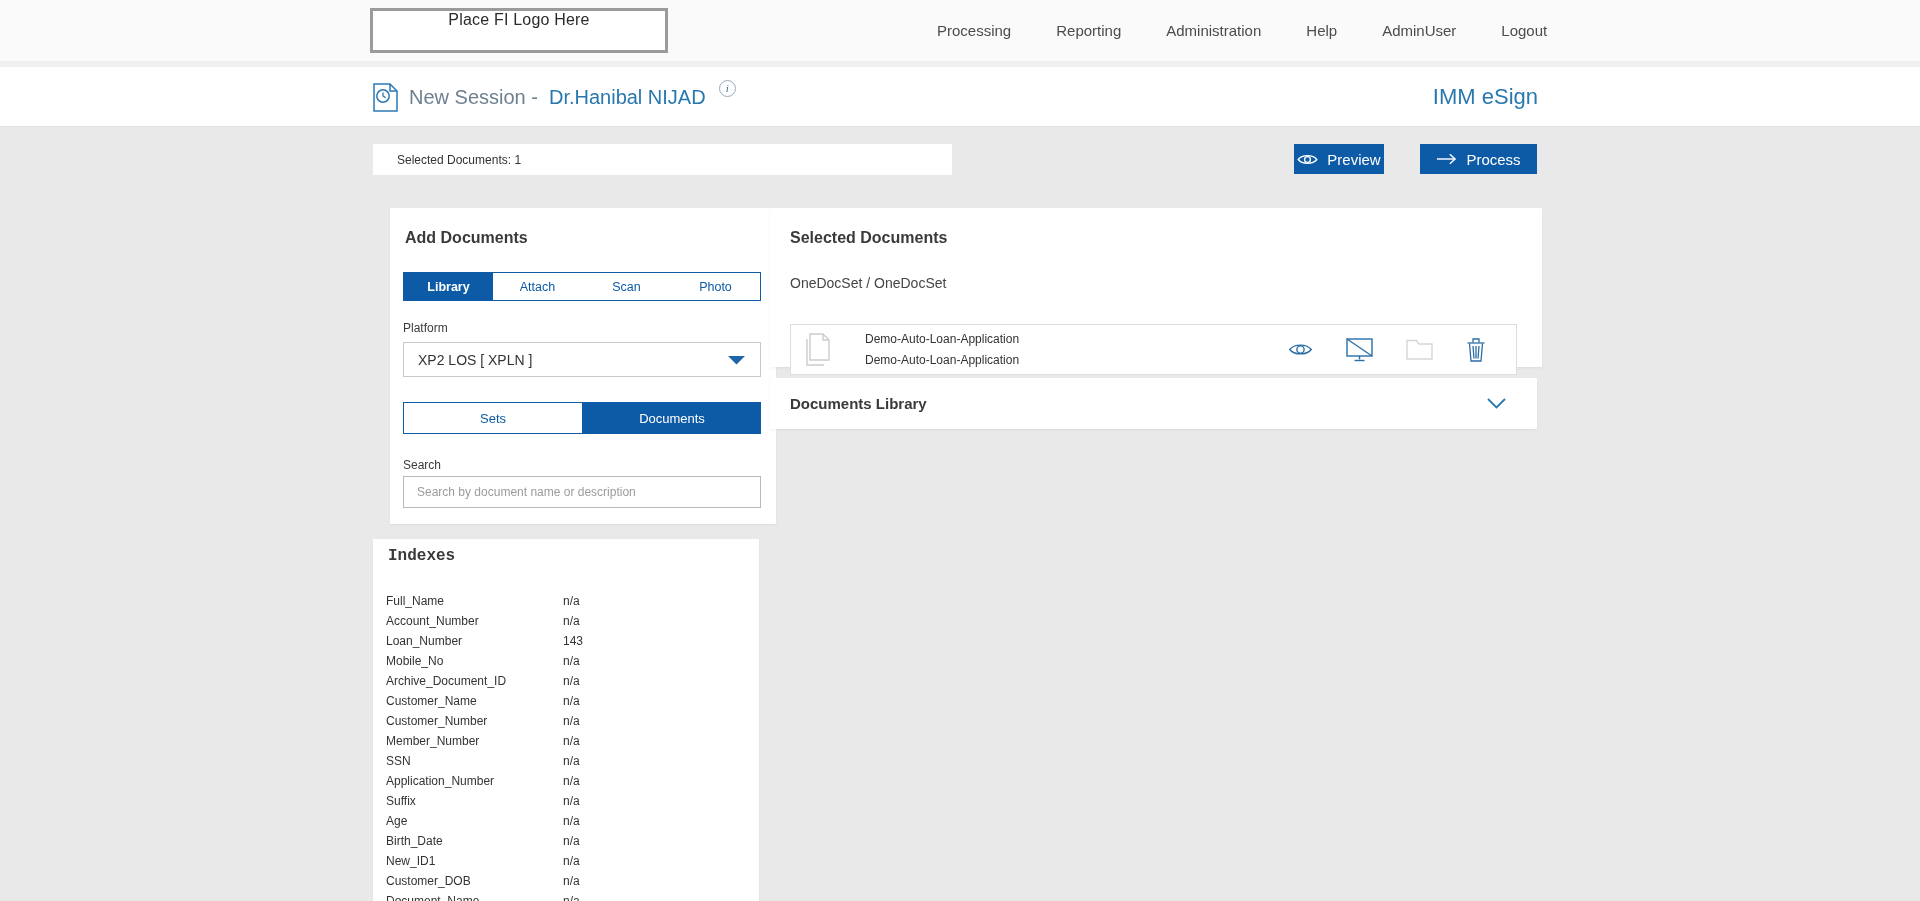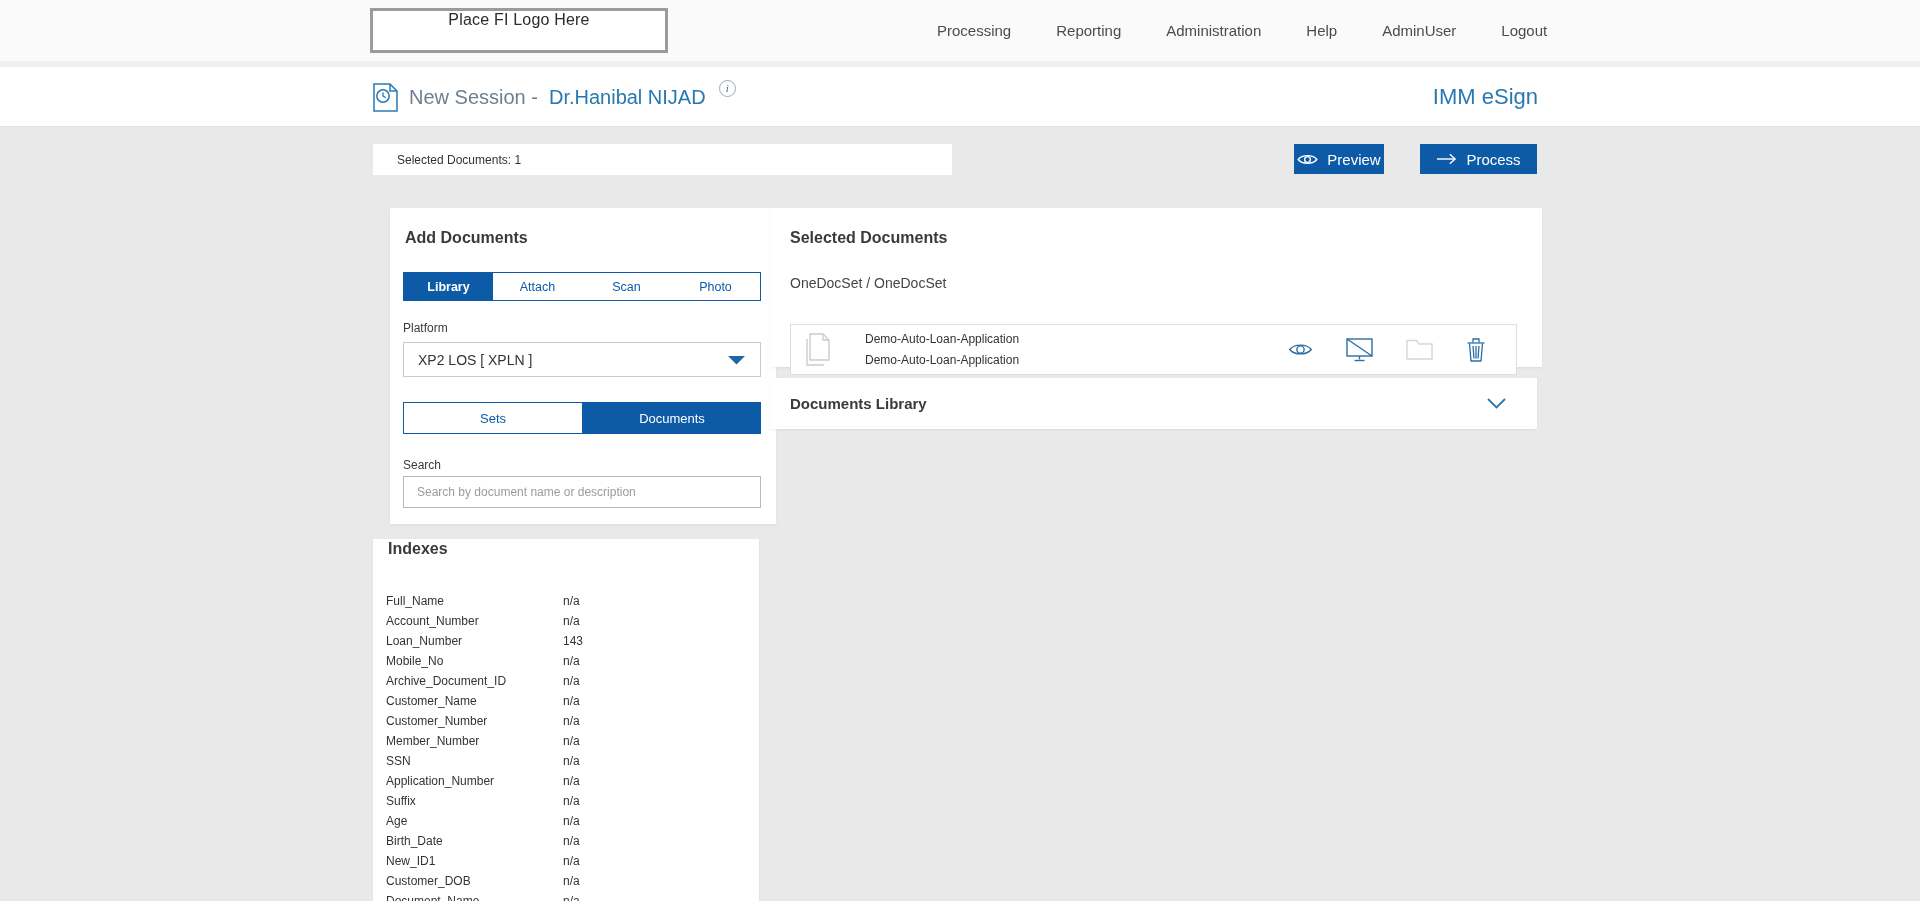--- a/index.html
+++ b/index.html
@@ -67,21 +67,21 @@
   .seg.active { background:var(--primary,#0d5ba6); color:#fff; border:none; }
   .lbl-search { top:250px; }
   .search-input {
     position:absolute; left:13px; top:268px; width:358px; height:32px;
     border:1px solid #b9b9b9; padding:0 13px; font-size:12px; color:#333;
     font-family:"Liberation Sans", sans-serif; outline:none; background:#fff;
   }
   .search-input::placeholder { color:#9c9c9c; }
   
   #indexes-panel { left:373px; top:539px; width:386px; height:362px; overflow:hidden; }
-  #indexes-panel .panel-title { position:absolute; left:15px; top:1px; }
+  #indexes-panel .panel-title { position:absolute; left:15px; top:8px;font-family:Liberation Mono, monospace; }
   .index-list { position:absolute; left:13px; top:52px; right:13px; }
   .index-row { position:relative; height:20px; display:flex; align-items:center; font-size:12px; color:#333; }
   .index-value { position:absolute; left:177px; }
   
   #selected-docs-panel { left:770px; top:208px; width:772px; height:159px; }
   #selected-docs-panel .panel-title { position:absolute; left:20px; top:21px; }
   .docset-path { position:absolute; left:20px; top:67px; font-size:14px; color:#454545; }
   .doc-rows { position:absolute; left:20px; top:92px; width:727px;margin-top:24px; }
   .doc-row { height:51px; border:1px solid #ddd; display:flex; align-items:center; background:#fff; }
   .doc-pages-icon { margin-left:12px; display:flex; }

